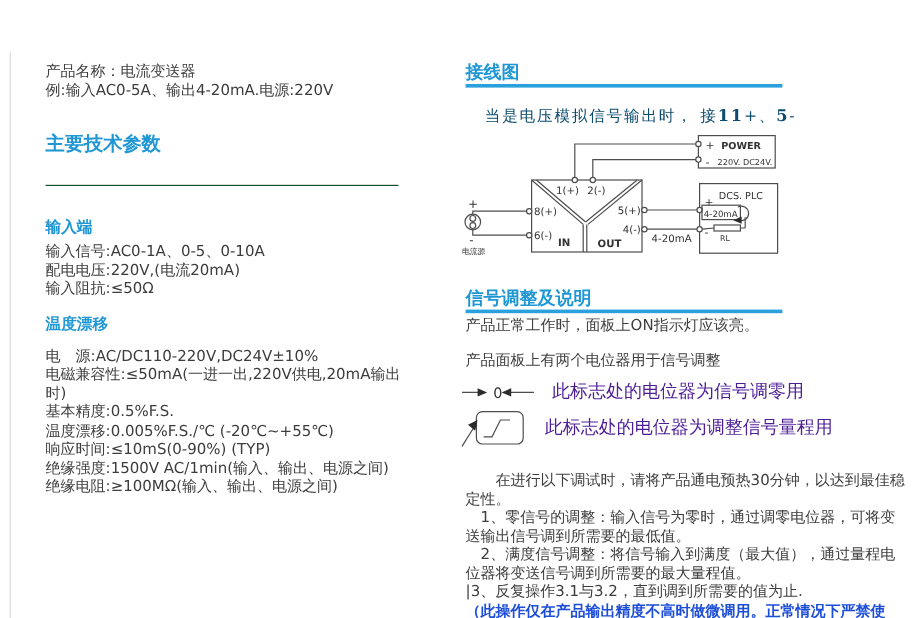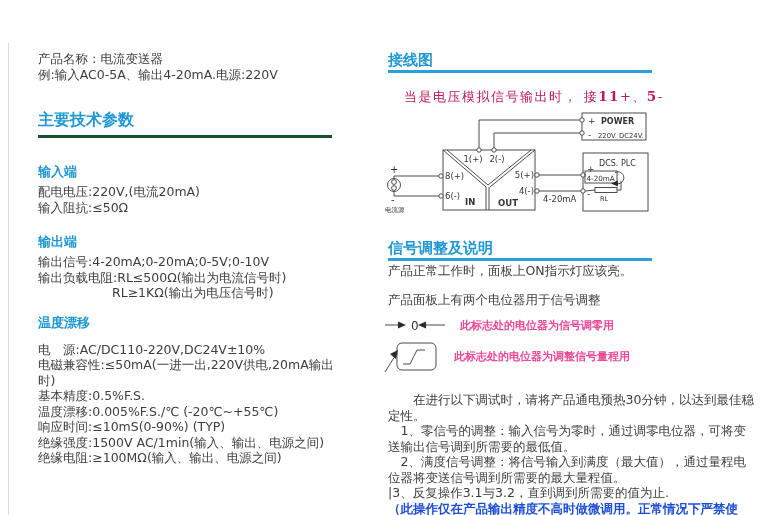--- a/index.html
+++ b/index.html
@@ -2,36 +2,36 @@
 <html><head>
 <meta charset="utf-8">
 <style>
   html,body{margin:0;padding:0;background:#fff;}
   .page{position:relative;width:766px;height:515px;background:#ffffff;overflow:hidden;
         font-family:"DejaVu Sans",sans-serif;color:#3d3d3d;margin-top:43px;}
   .left-rule{position:absolute;left:8px;top:0;width:1px;height:515px;background:#dcdcdc;}
   .col-left{position:absolute;left:38px;top:8px;width:302px;}
   .col-right{position:absolute;left:388px;top:8px;width:374px;height:507px;}
   .t12{font-size:12.5px;line-height:16px;}
-  .sec-h1{font-size:16px;font-weight:bold;color:#1e97d4;padding-bottom:4px;
-          border-bottom:3px solid #14532d;width:294px;}
+  .sec-h1{font-size:16px;font-weight:bold;color:#1e97d4;padding-bottom:23px;
+          border-bottom:1px solid #14532d;width:294px;}
   .sub-h{font-size:13px;font-weight:bold;color:#1e97d4;margin-bottom:3px;}
   .grp{margin-top:18px;}
   .spec{font-size:12.5px;line-height:15.5px;}
   .indent74{padding-left:74px;}
   .foot-row{margin-top:7px;font-size:12.5px;}
   .foot-row .lab{color:#1e97d4;font-weight:bold;font-size:13px;}
   .sec-h2{font-size:15px;font-weight:bold;color:#1e97d4;padding-bottom:0;
           border-bottom:3px solid #2aa0dc;width:264px;}
   .abs{position:absolute;}
-  .note-line{font-family:"DejaVu Serif",serif;font-size:13px;color:#be185d;letter-spacing:1.5px;}
+  .note-line{font-family:"DejaVu Serif",serif;font-size:13px;color:#0c4a6e;letter-spacing:1.5px;}
   .note-line b{font-size:13.5px;}
   .sig-p{font-size:12.5px;line-height:16px;}
   .icon-row{display:flex;align-items:center;}
-  .icon-row .txt{font-size:11px;color:#ec4899;font-weight:bold;}
+  .icon-row .txt{font-size:15px;color:#4c1d95;}
   .steps{font-size:12.5px;line-height:15.5px;width:368px;}
   .steps p{margin:0;}
   .ind2{text-indent:2em;}
   .ind1{text-indent:1em;}
   .warn{color:#1d4ed8;font-size:12.5px;font-weight:bold;}
   svg{display:block;}
   svg text{font-family:"DejaVu Sans",sans-serif;fill:#333;}
   svg .ln{stroke:#4d4d4d;stroke-width:1;fill:none;}
   svg .bx{stroke:#4d4d4d;stroke-width:1;fill:none;}
   svg .term{fill:#fff;stroke:#4d4d4d;stroke-width:1;}
@@ -44,30 +44,25 @@
   <div class="left-rule"></div>
 
   <div class="col-left">
     <div class="t12">产品名称：电流变送器</div>
     <div class="t12">例:输入AC0-5A、输出4-20mA.电源:220V</div>
 
     <div class="sec-h1" style="margin-top:27px;">主要技术参数</div>
 
     <div class="grp" style="margin-top:25px;">
       <div class="sub-h">输入端</div>
+      <div class="spec">输入信号:AC0-1A、0-5、0-10A</div>
       <div class="spec">配电电压:220V,(电流20mA)</div>
       <div class="spec">输入阻抗:≤50Ω</div>
     </div>
 
-    <div class="grp">
-      <div class="sub-h">输出端</div>
-      <div class="spec">输出信号:4-20mA;0-20mA;0-5V;0-10V</div>
-      <div class="spec">输出负载电阻:RL≤500Ω(输出为电流信号时)</div>
-      <div class="spec indent74">RL≥1KΩ(输出为电压信号时)</div>
-    </div>
 
     <div class="grp" style="margin-top:13px;">
       <div class="sub-h" style="margin-bottom:10px;">温度漂移</div>
       <div class="spec">电　源:AC/DC110-220V,DC24V±10%</div>
       <div class="spec">电磁兼容性:≤50mA(一进一出,220V供电,20mA输出时)</div>
       <div class="spec">基本精度:0.5%F.S.</div>
       <div class="spec">温度漂移:0.005%F.S./℃ (-20℃~+55℃)</div>
       <div class="spec">响应时间:≤10mS(0-90%) (TYP)</div>
       <div class="spec">绝缘强度:1500V AC/1min(输入、输出、电源之间)</div>
       <div class="spec">绝缘电阻:≥100MΩ(输入、输出、电源之间)</div>

